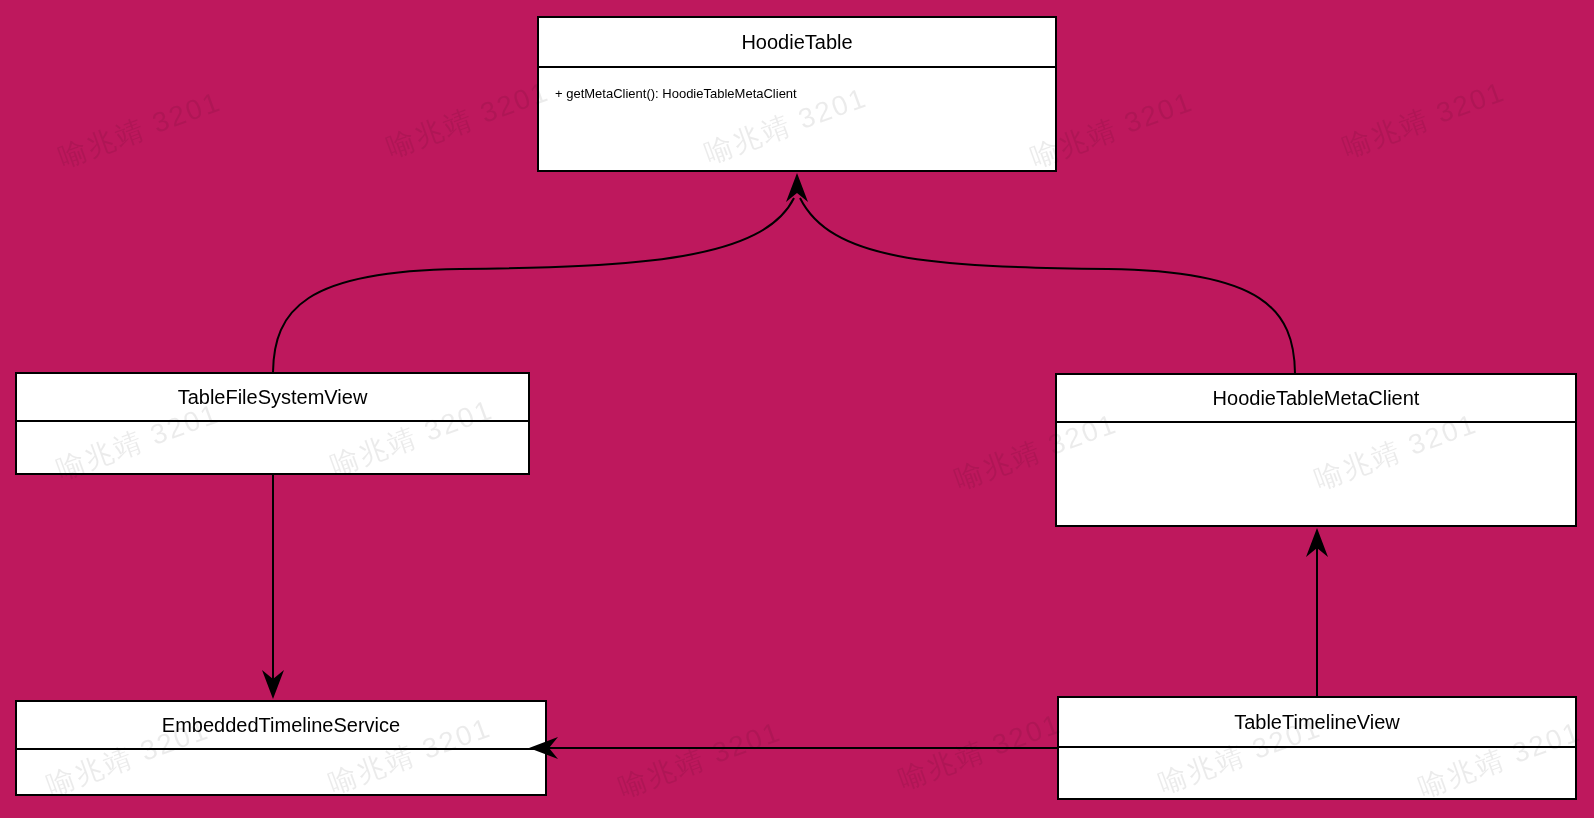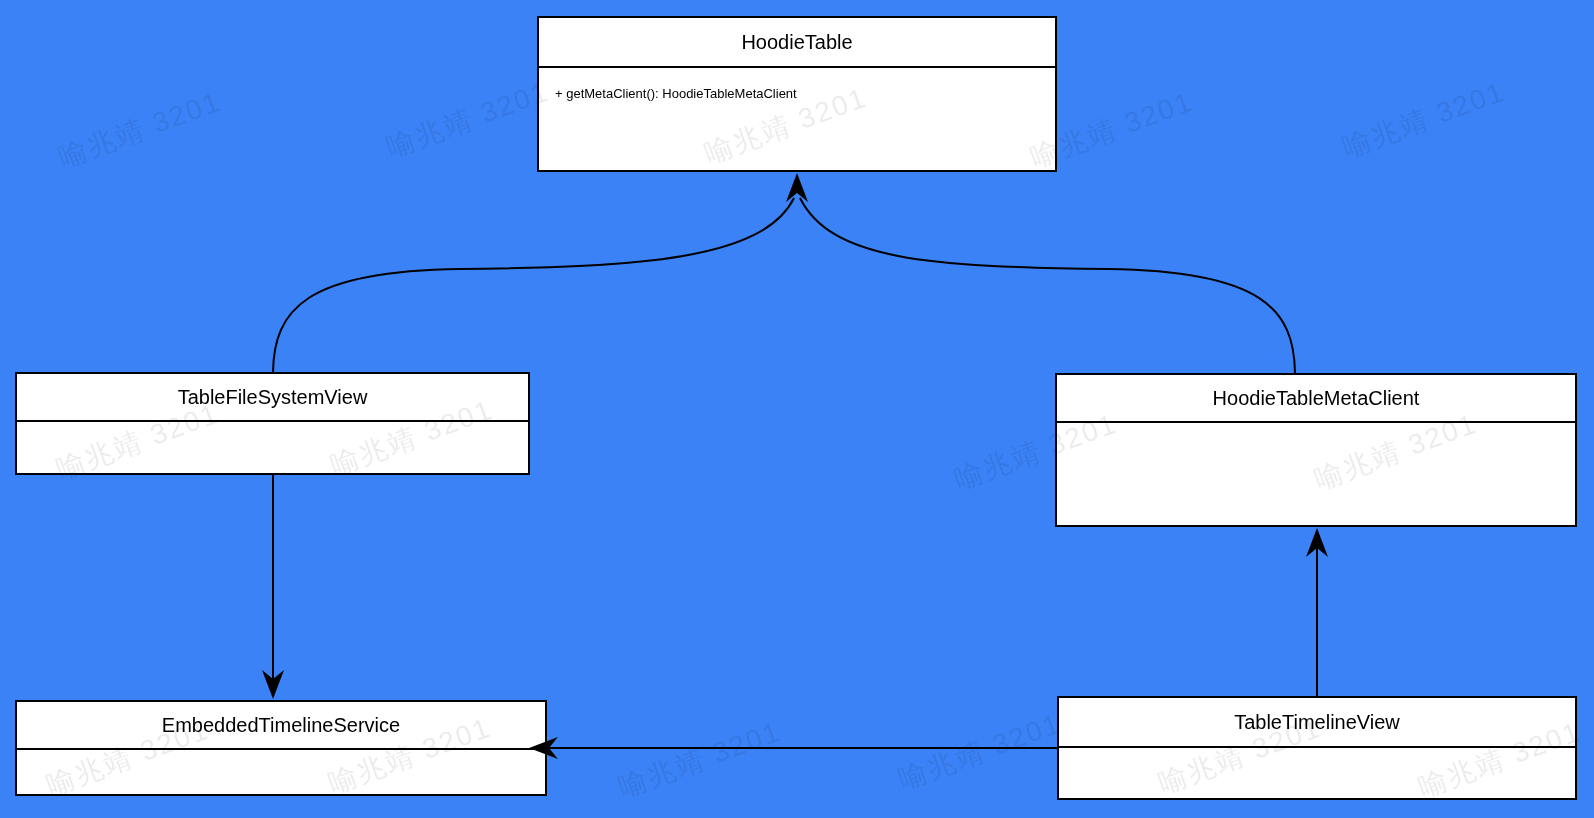--- a/index.html
+++ b/index.html
@@ -1,17 +1,17 @@
 <!DOCTYPE html>
 <html><head>
 <meta charset="utf-8">
 <style>
   html,body { margin:0; padding:0; background:#ffffff; }
   .canvas {
-    position:relative; width:1594px; height:818px; background:#3b82f6;
+    position:relative; width:1594px; height:818px; background:#be185d;
     overflow:hidden; font-family:"Liberation Sans", sans-serif; color:#000;
   }
   .uml-class {
     position:absolute; background:#ffffff; border:2px solid #000;
     box-sizing:border-box; z-index:2;
   }
   .uml-title {
     border-bottom:2px solid #000; display:flex; align-items:center;
     justify-content:center; font-size:20px; box-sizing:border-box;
   }

